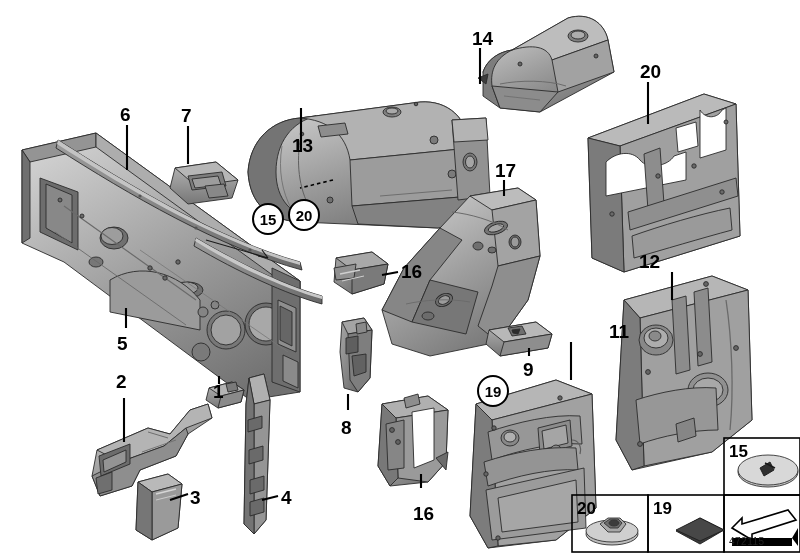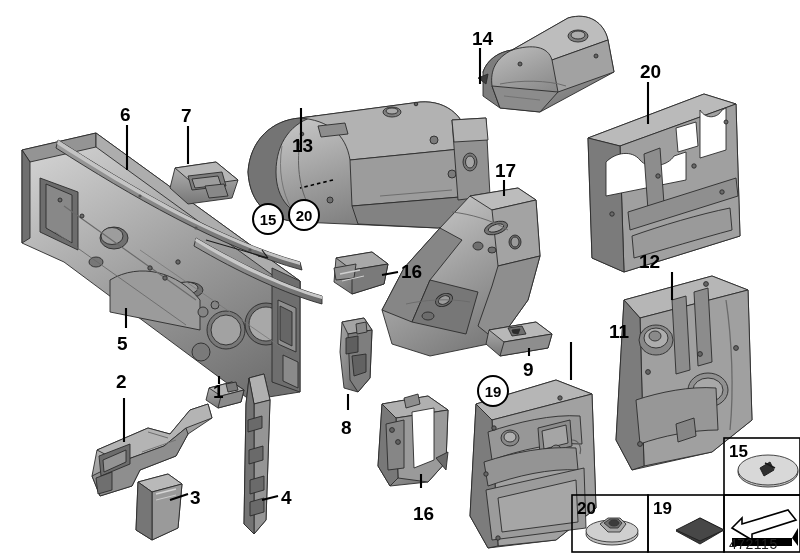--- a/index.html
+++ b/index.html
@@ -5,21 +5,21 @@
   html,body{margin:0;padding:0;background:#ffffff;}
   body{width:800px;height:560px;overflow:hidden;
        font-family:"Liberation Sans",sans-serif;}
   #stage{position:relative;width:800px;height:560px;background:#fff;}
   svg.layer{position:absolute;left:0;top:0;width:800px;height:560px;}
   .callout{position:absolute;font-weight:bold;font-size:19px;color:#000;
            line-height:1;letter-spacing:0px;}
   .circ{position:absolute;width:28px;height:28px;border:2.2px solid #000;
         border-radius:50%;background:#fff;display:flex;align-items:center;
         justify-content:center;font-weight:bold;font-size:15px;color:#000;}
-  .diagid{position:absolute;font-size:14px;color:#222;letter-spacing:.5px;}
+  .diagid{position:absolute;font-size:10px;color:#222;letter-spacing:.5px;}
   .boxlbl{position:absolute;font-weight:bold;font-size:17px;color:#000;}
 </style>
 </head>
 <body>
 
 <div id="stage">
 
   <svg class="layer" viewBox="0 0 800 560">
     <defs>
       <linearGradient id="gA" x1="0" y1="0" x2="1" y2="1">

